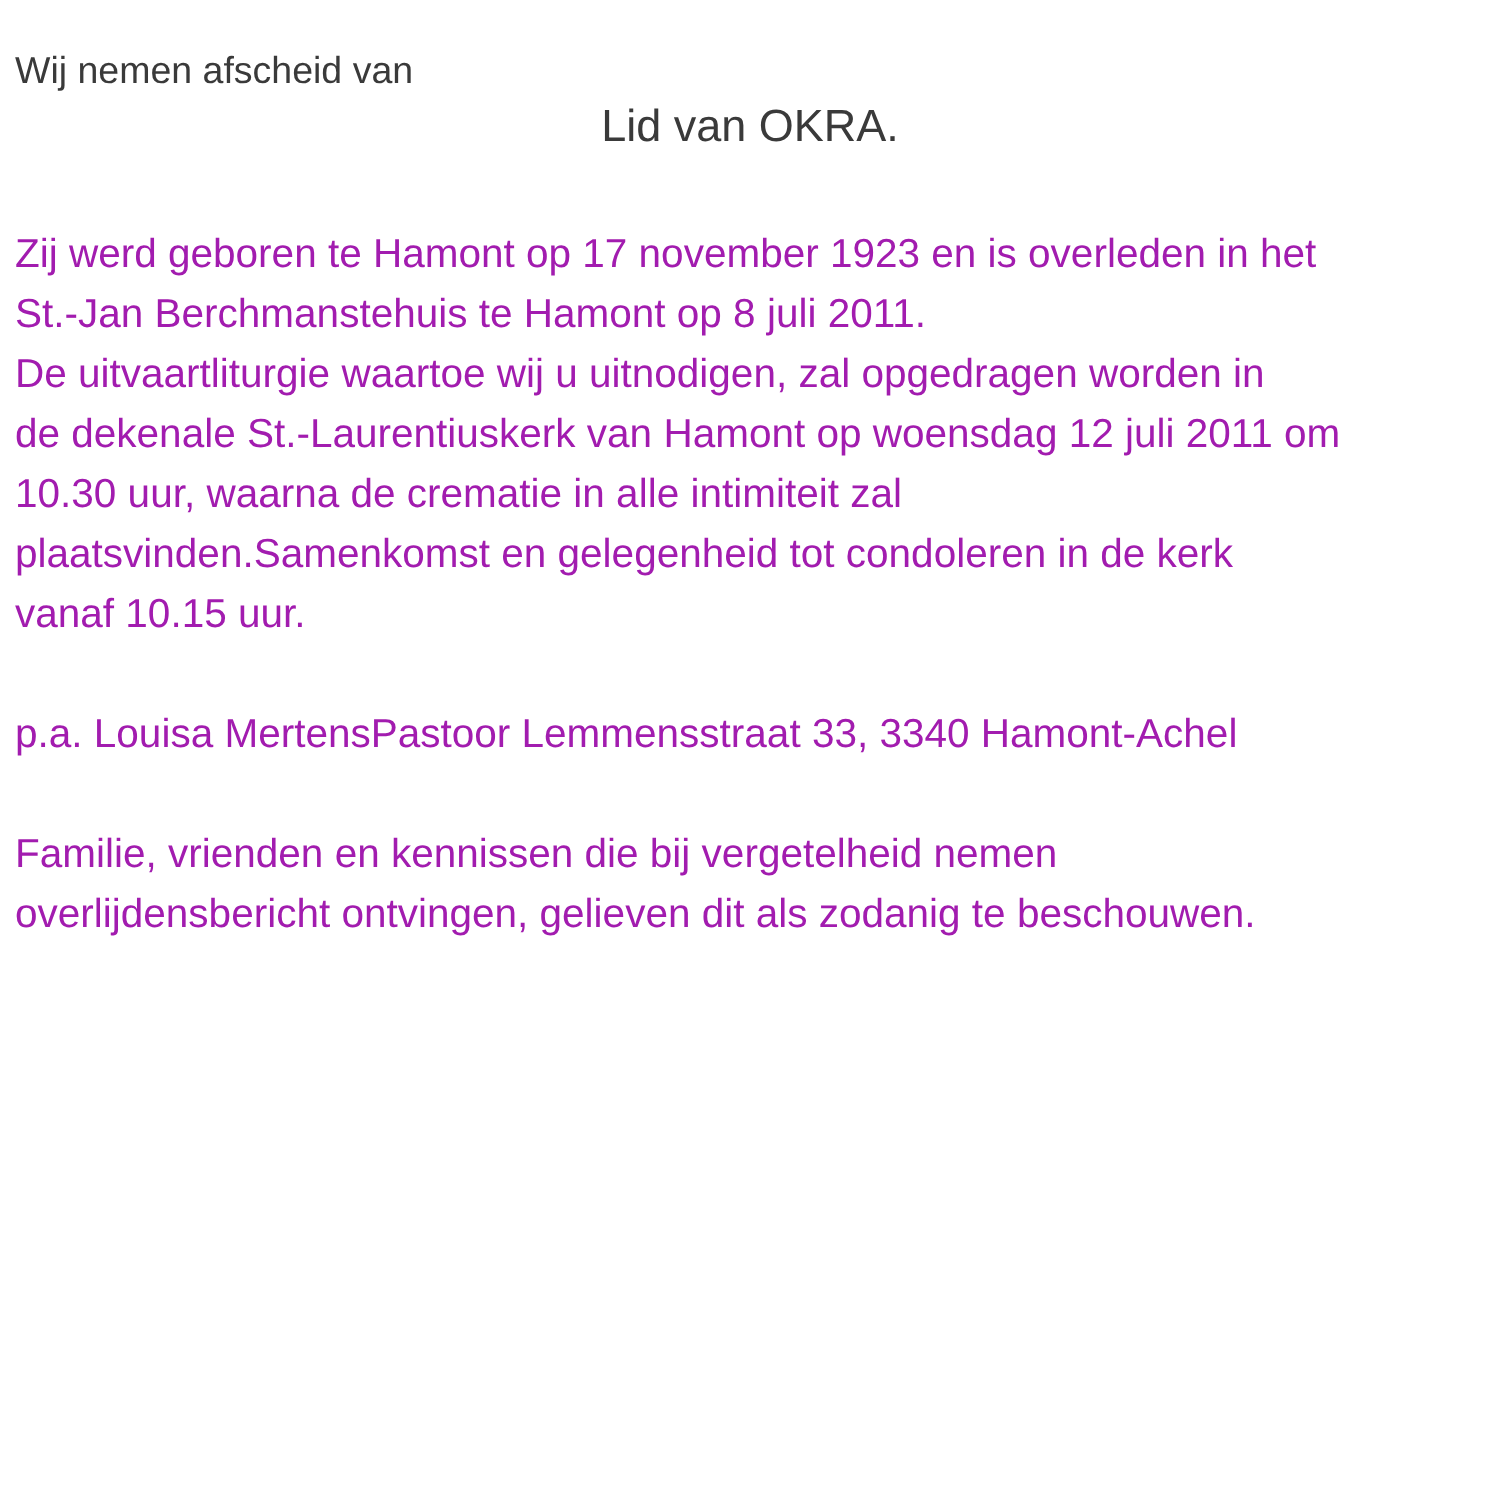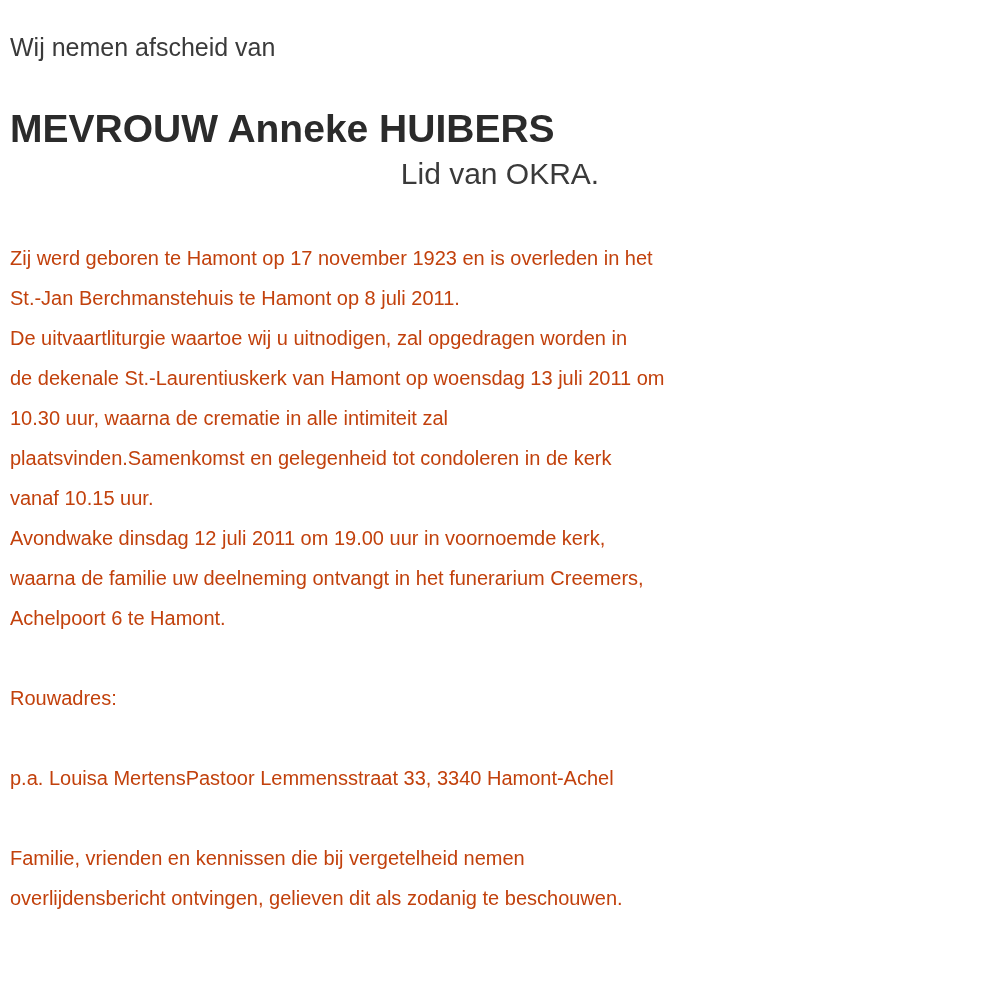--- a/index.html
+++ b/index.html
@@ -36,63 +36,58 @@
     font-size: 30px;
     line-height: 31px;
     color: #3a3a3a;
     white-space: pre-line;
     text-align: center;
   }
   .body-text {
     margin-top: 49px;
   }
   .para {
-    font-size: 20px;
+    font-size: 27px;
     line-height: 40px;
-    color: #c2410c;
+    color: #a21caf;
     white-space: pre-line;
   }
   .gap-before {
     margin-top: 40px;
   }
   .undertaker {
     margin-top: 40px;
     font-size: 27px;
     line-height: 31px;
     color: #a8a8a8;
     white-space: pre-line;
   }
 </style>
 </head>
 <body>
 
 <div class="page">
 
   <div class="intro">Wij nemen afscheid van</div>
 
-  <div class="deceased-name">MEVROUW Anneke HUIBERS</div>
 
   <div class="membership">Lid van OKRA.</div>
 
   <div class="body-text">
 
     <div class="para">Zij werd geboren te Hamont op 17 november 1923 en is overleden in het
 St.-Jan Berchmanstehuis te Hamont op 8 juli 2011.</div>
 
     <div class="para">De uitvaartliturgie waartoe wij u uitnodigen, zal opgedragen worden in
-de dekenale St.-Laurentiuskerk van Hamont op woensdag 13 juli 2011 om
+de dekenale St.-Laurentiuskerk van Hamont op woensdag 12 juli 2011 om
 10.30 uur, waarna de crematie in alle intimiteit zal
 plaatsvinden.Samenkomst en gelegenheid tot condoleren in de kerk
 vanaf 10.15 uur.</div>
 
-    <div class="para">Avondwake dinsdag 12 juli 2011 om 19.00 uur in voornoemde kerk,
-waarna de familie uw deelneming ontvangt in het funerarium Creemers,
-Achelpoort 6 te Hamont.</div>
 
-    <div class="para gap-before">Rouwadres:</div>
 
     <div class="para gap-before">p.a. Louisa MertensPastoor Lemmensstraat 33, 3340 Hamont-Achel</div>
 
     <div class="para gap-before">Familie, vrienden en kennissen die bij vergetelheid nemen
 overlijdensbericht ontvingen, gelieven dit als zodanig te beschouwen.</div>
 
   </div>
 
 
 </div>

